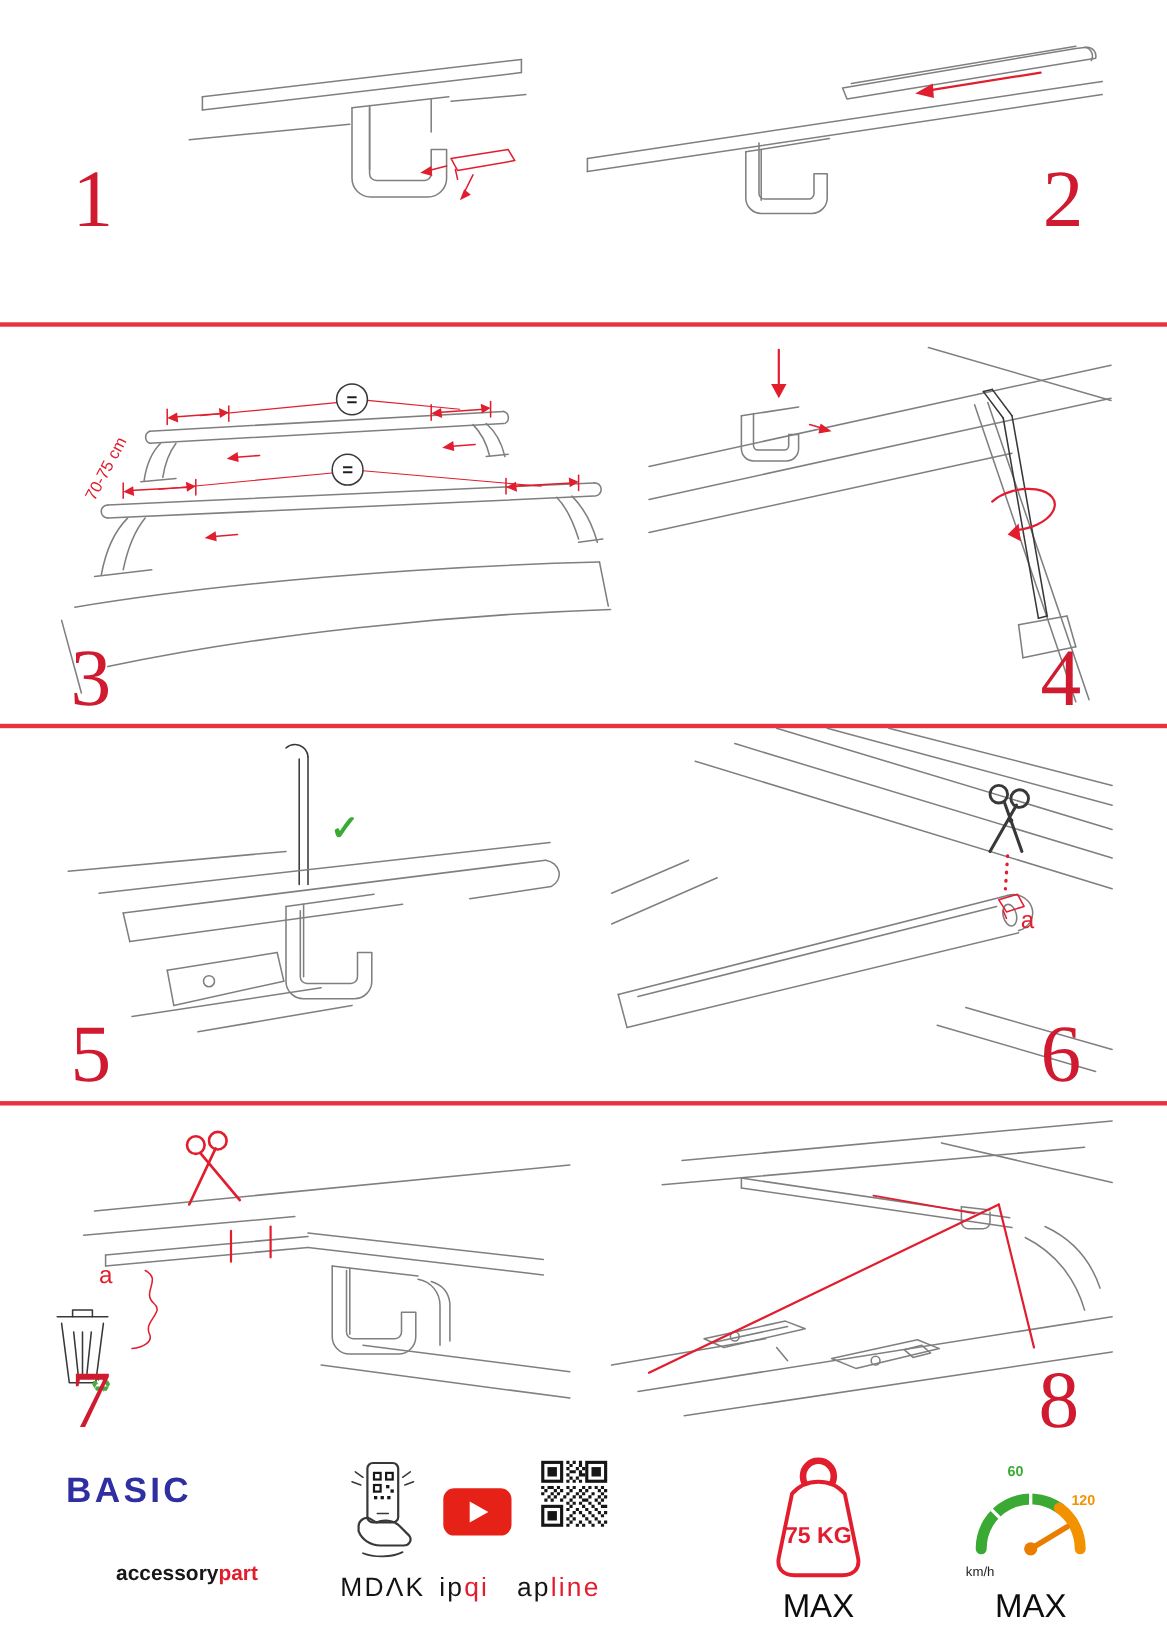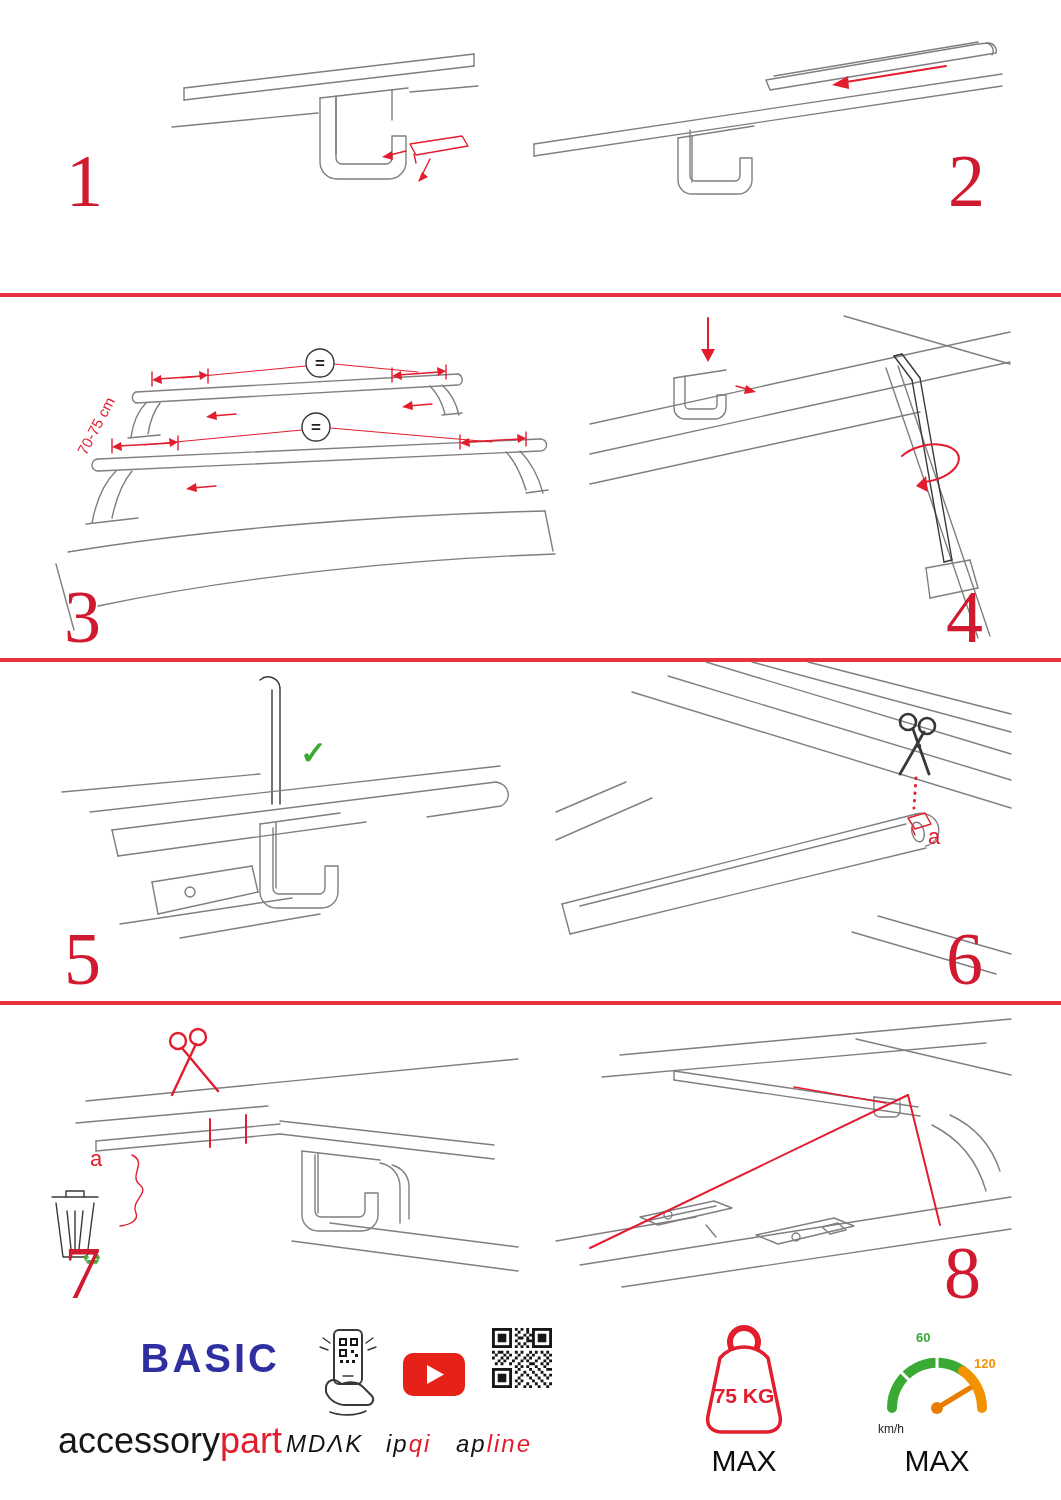--- a/index.html
+++ b/index.html
@@ -13,26 +13,26 @@
       fill:none; stroke:#7f7f7f; stroke-width:1.4; stroke-linecap:round; stroke-linejoin:round; }
   .art .red { stroke:#e11d2e; }
   .art .redfill { fill:#e11d2e; stroke:none; }
   .art .dark { stroke:#383838; }
   .art g.dark path, .art g.dark circle, .art g.dark rect { stroke:#383838; }
   .art g.redg path, .art g.redg circle { stroke:#e11d2e; }
   .art .qfill { fill:#161616; stroke:none; }
   .art .qwhite { fill:#ffffff; stroke:none; }
   .art .ytred { fill:#e62117; stroke:none; }
   .art text { stroke:none; font-family:"Liberation Sans", sans-serif; }
-  .brand-basic { position:absolute; left:60px; top:1336px; width:220px; text-align:right;
-                 font-size:40px; font-weight:700; letter-spacing:3px; color:#2f2fa2; }
+  .brand-basic { position:absolute; left:60px; top:1336px; width:220px; text-align:left;
+                 font-size:32px; font-weight:700; letter-spacing:3px; color:#2f2fa2; }
   .brand-sub { position:absolute; left:46px; top:1420px; width:248px; text-align:center;
-               font-size:36px; font-weight:400; color:#171717; }
+               font-size:19px; font-weight:700; color:#171717; }
   .red-t { color:#e11d2e; }
-  .label { position:absolute; color:#141414;font-style:italic; }
+  .label { position:absolute; text-align:center; color:#141414; }
   .label.partner { font-size:24px; letter-spacing:2px; }
   .max-label { position:absolute; text-align:center; font-size:30px; font-weight:400; color:#0d0d0d; }
   .kmh { position:absolute; text-align:left; font-size:12px; color:#222; }
 </style>
 </head>
 <body>
 
 <div class="page">
 
   <svg class="art" style="left:170px;top:30px" width="310" height="220" viewBox="0 0 310 220">

